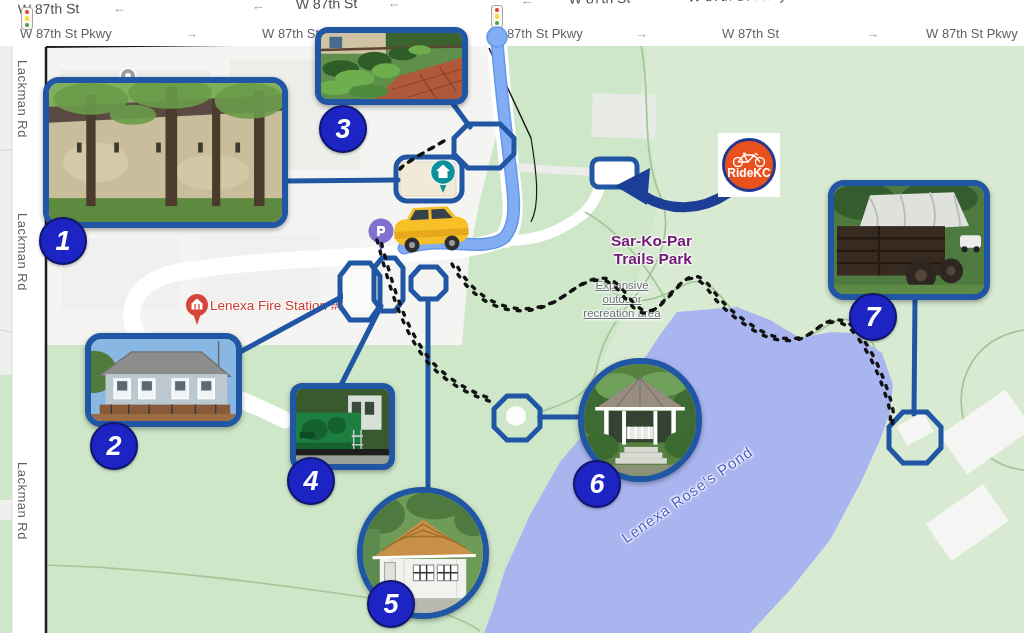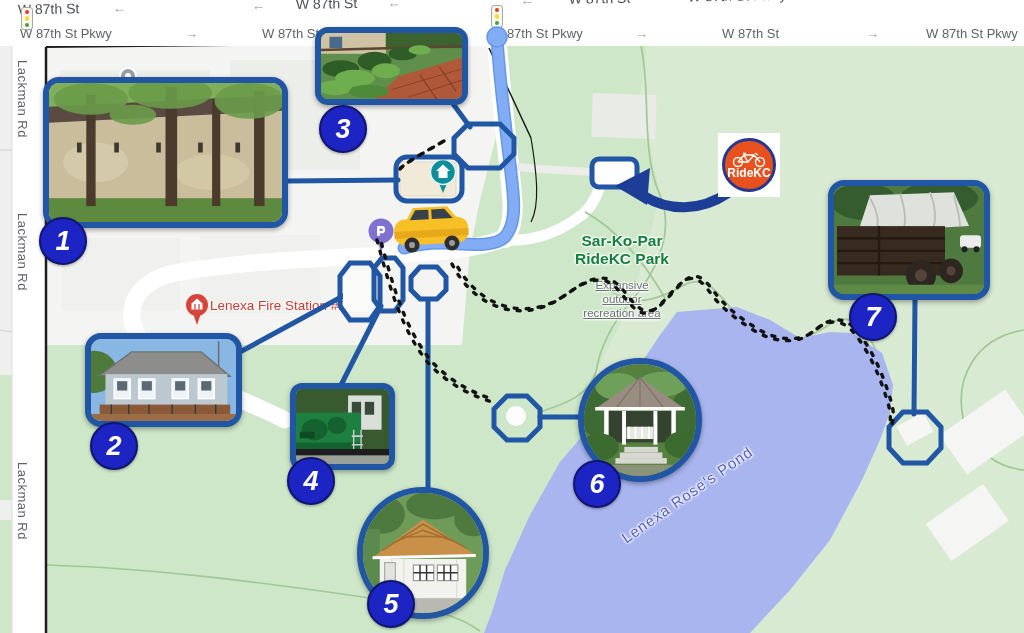--- a/index.html
+++ b/index.html
@@ -13,21 +13,21 @@
   .stlbl{position:absolute;color:#4b5054;font-size:14px;white-space:nowrap;}
   .stlbl2{position:absolute;color:#5f6368;font-size:13px;white-space:nowrap;}
   .arw{position:absolute;color:#9aa0a6;font-size:13px;}
   .tl{position:absolute;width:10px;height:21px;background:#faf8ee;border:1.5px solid #a8a8a0;border-radius:3px;z-index:6;
       display:flex;flex-direction:column;align-items:center;justify-content:space-evenly;}
   .tl i{display:block;width:4.5px;height:4.5px;border-radius:50%;}
   
   .vlbl{position:absolute;writing-mode:vertical-rl;color:#5f6368;font-size:13px;z-index:3;letter-spacing:.5px;}
   
   .halo{text-shadow:0 0 2px #fff,0 0 3px #fff,1px 1px 2px #fff,-1px -1px 2px #fff;}
-  .parkname{color:#15803d;font-size:15.5px;font-weight:700;text-align:center;line-height:18px;z-index:3;}
+  .parkname{color:#701a75;font-size:15.5px;font-weight:700;text-align:right;line-height:18px;z-index:3;}
   .parksub{color:#6d7276;font-size:11.5px;text-align:center;line-height:14px;z-index:3;}
   .firelbl{color:#cf3a30;font-size:13.5px;z-index:3;}
   .pondlbl{color:#515cc5;font-size:15px;letter-spacing:1px;transform:rotate(-35deg);text-align:center;width:190px;z-index:3;}
   .pletter{color:#fff;font-size:13px;font-weight:700;z-index:4;width:16px;text-align:center;}
   
   .photo{position:absolute;border:6px solid #2156a5;box-sizing:border-box;overflow:hidden;z-index:10;
          box-shadow:0 2px 5px rgba(0,0,0,.35);background:#9db98c;}
   .photo svg{display:block;width:100%;height:100%;}
   .round{border-radius:50%;}
   .rrect{border-radius:16px;}
@@ -124,21 +124,21 @@
       <circle r="12.5" fill="#8070cf"></circle>
     </g>
   </svg>
 
   <div class="abs vlbl halo" style="left:15px;top:60px;">Lackman Rd</div>
   <div class="abs vlbl halo" style="left:15px;top:213px;">Lackman Rd</div>
   <div class="abs vlbl halo" style="left:15px;top:462px;">Lackman Rd</div>
 
   <div class="abs parkname halo" style="left:552px;top:232px;width:140px;">
     <div>Sar-Ko-Par</div>
-    <div>RideKC Park</div>
+    <div>Trails Park</div>
   </div>
   <div class="abs parksub halo" style="left:552px;top:278px;width:140px;text-decoration:underline;">
     <div>Expansive</div>
     <div>outdoor</div>
     <div>recreation area</div>
   </div>
   <div class="abs firelbl halo" style="left:210px;top:298px;">Lenexa Fire Station #2</div>
   <div class="abs pondlbl halo" style="left:592px;top:486px;">Lenexa Rose's Pond</div>
   <div class="abs pletter" style="left:373px;top:224px;">P</div>
 

